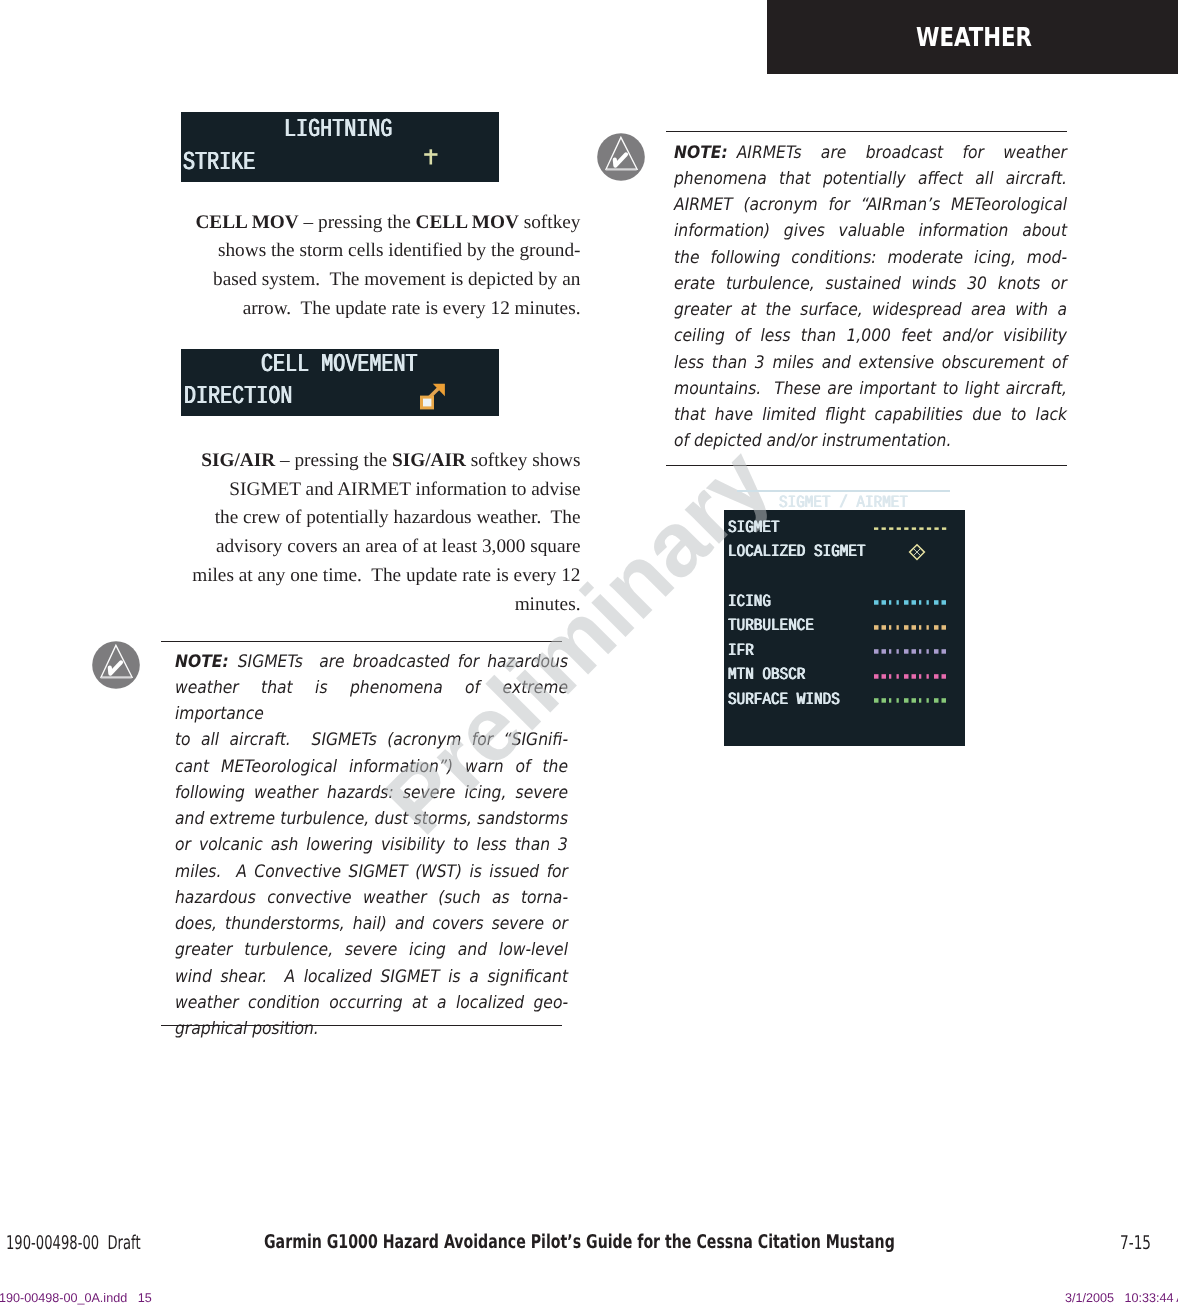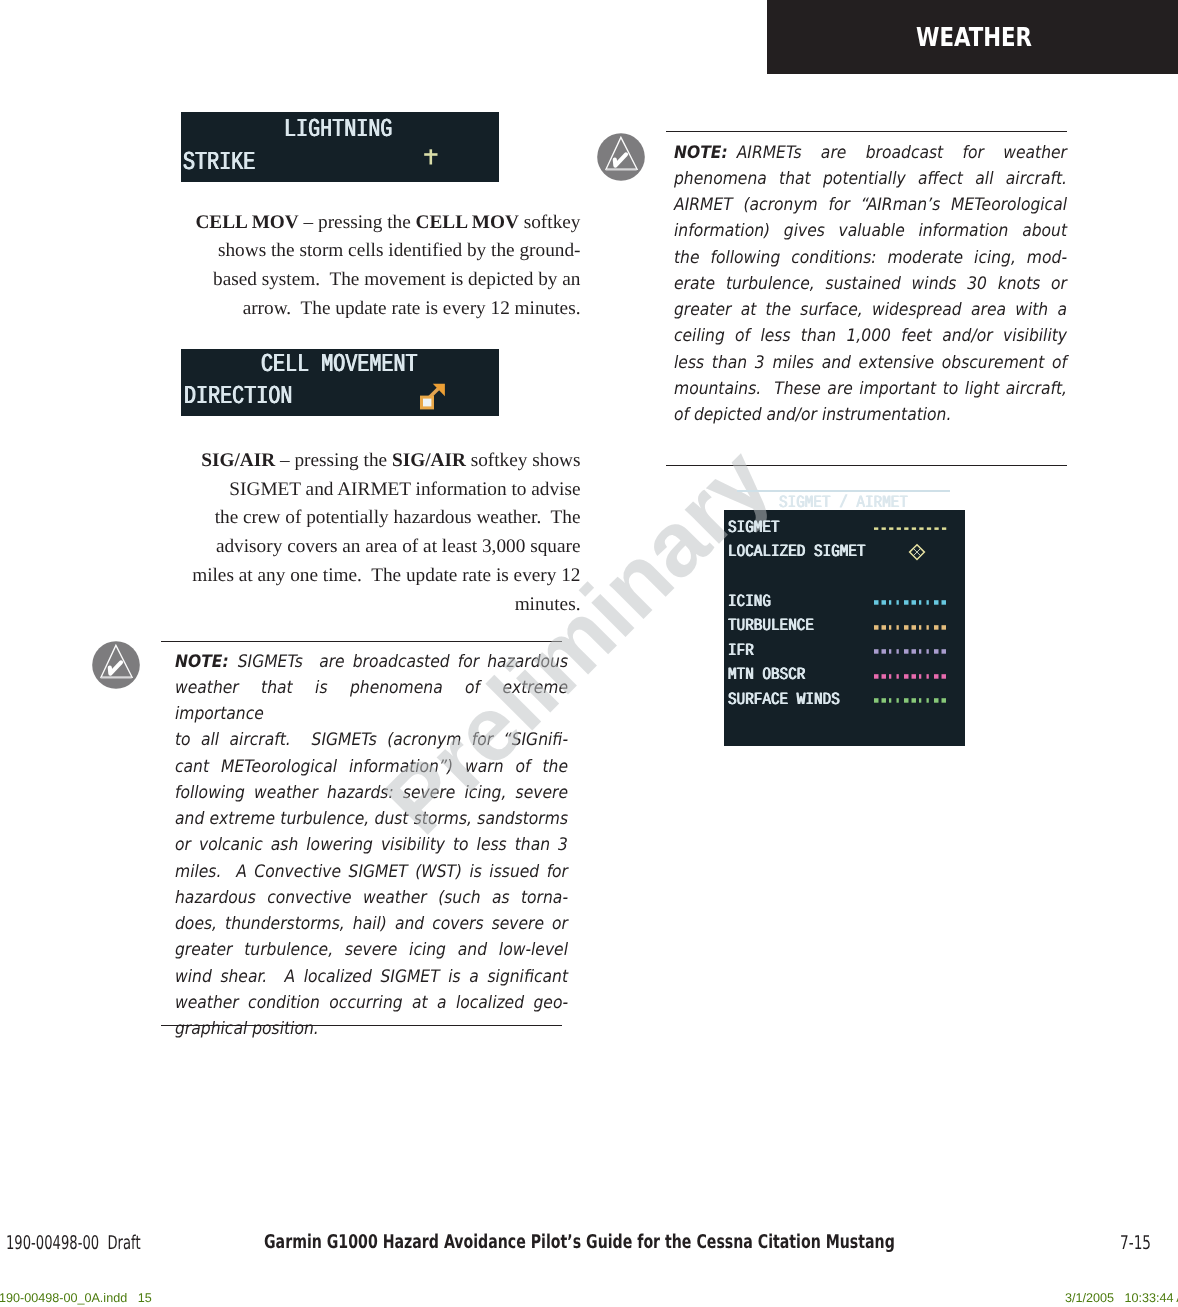--- a/index.html
+++ b/index.html
@@ -47,21 +47,21 @@
   
   #footer{left:0;top:1232px;width:1178px;height:24px;
           font-family:"DejaVu Sans",sans-serif;font-stretch:condensed;color:#231f20;}
   #footer .ftl{position:absolute;left:6.2px;top:0;font-size:19px;white-space:pre;
                transform:scaleX(0.769);transform-origin:left top;}
   #footer .ftc{position:absolute;left:263.6px;top:-1.5px;font-size:19px;font-weight:bold;white-space:pre;
                transform:scaleX(0.828);transform-origin:left top;}
   #footer .ftr{position:absolute;left:1120.4px;top:0;font-size:19px;white-space:pre;
                transform:scaleX(0.8);transform-origin:left top;}
   #meta{left:0;top:1291px;width:1030px;height:16px;
-        font-family:"Liberation Sans",sans-serif;color:#4d7c0f;}
+        font-family:"Liberation Sans",sans-serif;color:#701a75;}
   #meta .mtl{position:absolute;left:-1px;top:0;font-size:12.6px;white-space:pre;}
   #meta .mtr{position:absolute;left:1065px;top:0;font-size:12.6px;white-space:pre;}
 </style>
 </head>
 <body>
 
 <div class="screen-bg" style="left:181px;top:112px;width:318px;height:70px;"></div>
 <div class="screen-bg" style="left:181px;top:349px;width:318px;height:67px;"></div>
 <div class="screen-bg" style="left:724px;top:510px;width:241px;height:236px;"></div>
 
@@ -210,20 +210,21 @@
       <div class="nline"><b>NOTE:</b><span class="ngap"></span><span>AIRMETs are broadcast for weather</span></div>
       <div class="nline"><span>phenomena that potentially affect all aircraft.</span></div>
       <div class="nline"><span>AIRMET (acronym for “AIRman’s METeorological</span></div>
       <div class="nline"><span>information) gives valuable information about</span></div>
       <div class="nline"><span>the following conditions: moderate icing, mod-</span></div>
       <div class="nline"><span>erate turbulence, sustained winds 30 knots or</span></div>
       <div class="nline"><span>greater at the surface, widespread area with a</span></div>
       <div class="nline"><span>ceiling of less than 1,000 feet and/or visibility</span></div>
       <div class="nline"><span>less than 3 miles and extensive obscurement of</span></div>
       <div class="nline"><span>mountains.  These are important to light aircraft,</span></div>
+      <div class="nline"><span>that have limited flight capabilities due to lack</span></div>
       <div class="nline last"><span>of depicted and/or instrumentation.</span></div>
     </div>
 </div>
 <div class="note-icon" style="left:597.3px;top:132.8px;">
   <svg width="48" height="48" viewBox="0 0 48 48">
     <circle cx="24" cy="24" r="23.8" fill="#7d7c7e"></circle>
     <path d="M23.9 4.4 L40.1 36.2 L9 36.2 Z" fill="none" stroke="#fbfbfb" stroke-width="1.35"></path>
     <rect x="8.6" y="36.0" width="31.1" height="1.5" fill="#d7d6d8"></rect>
     <path d="M17.8 26.6 L18.4 32.6 L29.0 21.4" fill="none" stroke="#fff" stroke-width="4.2" stroke-linecap="round" stroke-linejoin="round"></path>
   </svg>

